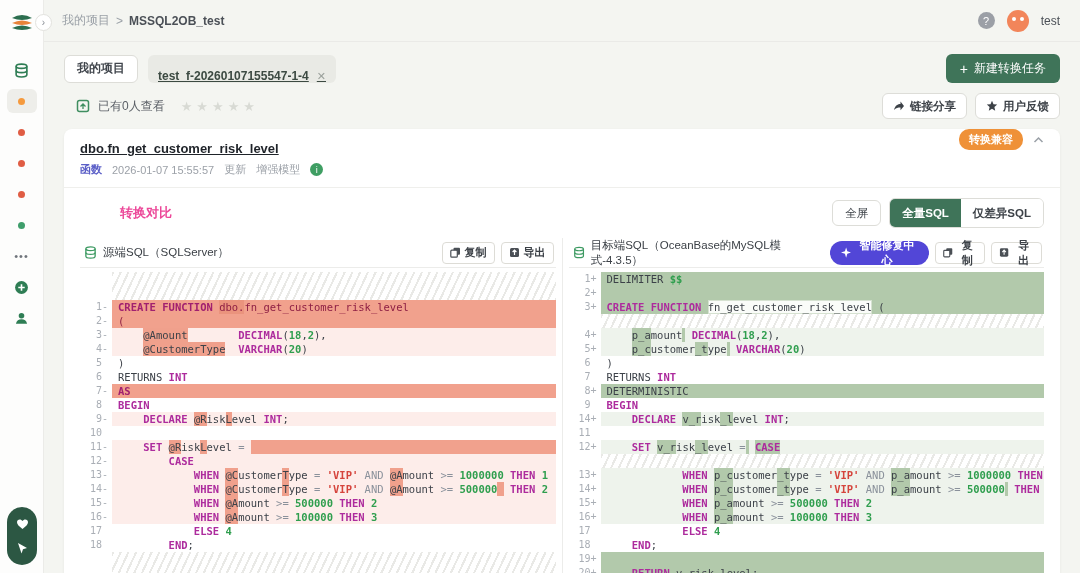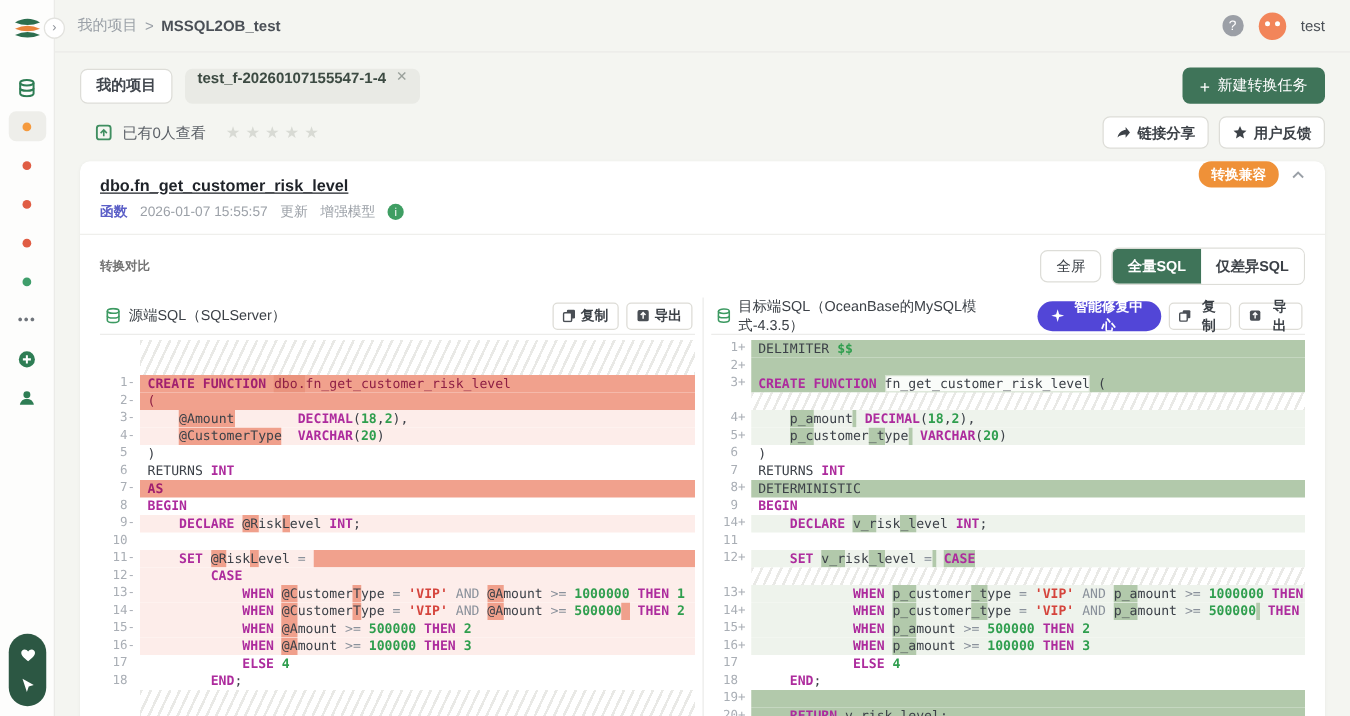--- a/index.html
+++ b/index.html
@@ -27,21 +27,21 @@
   .top-right { display:flex; align-items:center; gap:12px; }
   .help { width:17px; height:17px; border-radius:50%; background:#9b9fa6; color:#fff; font-size:11px; display:flex; align-items:center; justify-content:center; cursor:pointer; }
   .avatar { width:22px; height:22px; border-radius:50%; background:#f2855a; position:relative; overflow:hidden; cursor:pointer; }
   .avatar:before { content:""; position:absolute; left:5px; top:7px; width:4px; height:4px; border-radius:50%; background:#fff; }
   .avatar:after { content:""; position:absolute; right:5px; top:7px; width:4px; height:4px; border-radius:50%; background:#fff; }
   .username { font-size:12px; color:#4b5057; }
 
   .taskrow { display:flex; align-items:center; justify-content:space-between; padding:12px 20px 8px; }
   .taskrow-left { display:flex; align-items:center; gap:10px; }
   .task-label-btn { background:#fff; border:1px solid #ddddd8; border-radius:6px; height:28px; padding:0 12px; font-size:12px; color:#41464d; font-weight:bold; cursor:pointer; }
-  .task-tab { background:#e9eae5; border-radius:6px; height:28px; padding:0 10px; font-size:12px; color:#3c4a42; font-weight:bold; display:flex; align-items:flex-start; gap:8px; cursor:pointer; }
+  .task-tab { background:#e9eae5; border-radius:6px; height:28px; padding:0 10px; font-size:12px; color:#3c4a42; font-weight:bold; display:flex; align-items:flex-end; gap:8px; cursor:pointer;text-decoration:underline; }
   .tab-close { color:#9aa09b; font-size:11px; cursor:pointer; }
   .btn-primary { background:#3f7459; color:#fff; border:none; border-radius:6px; height:29px; padding:0 14px; font-size:12px; display:flex; align-items:center; gap:6px; cursor:pointer; }
   .btn-primary .plus { font-size:14px; line-height:1; }
 
   .viewrow { display:flex; align-items:center; justify-content:space-between; padding:2px 20px 10px; }
   .viewrow-left { display:flex; align-items:center; gap:8px; font-size:12px; color:#5a5f66;padding-left:12px; }
   .stars { display:flex; gap:4px; margin-left:8px; }
   .stars span { color:#d8dad4; font-size:13px; cursor:pointer; }
   .viewrow-right { display:flex; gap:8px; }
   .btn-light { background:#fff; border:1px solid #ddddd8; border-radius:6px; height:26px; padding:0 10px; font-size:11.5px; color:#3c4147; font-weight:bold; display:flex; align-items:center; gap:5px; cursor:pointer; }
@@ -51,21 +51,21 @@
   .card-title { font-size:13px; font-weight:bold; color:#1f2329;text-decoration:underline; }
   .card-meta { margin-top:6px; display:flex; align-items:center; gap:10px; font-size:11px; color:#9ca1a8; }
   .tag-type { color:#5b5fc7; font-weight:bold; }
   .info-dot { width:13px; height:13px; border-radius:50%; background:#3f9e63; color:#fff; font-size:9px; display:flex; align-items:center; justify-content:center; cursor:pointer; }
   .card-head-right { position:absolute; top:0; right:16px; display:flex; align-items:center; gap:10px; }
   .badge-orange { background:#ef9138; color:#fff; font-size:11px; border-radius:10px; padding:3px 10px; font-weight:bold; }
   .chev-up { color:#9aa0a7; cursor:pointer; display:flex; }
   .card-divider { border-bottom:1px solid #efefec; margin:10px -16px 0; }
 
   .sectionrow { display:flex; align-items:center; justify-content:space-between; margin-top:10px; }
-  .section-title { font-size:10px; font-weight:bold; color:#737373; }
+  .section-title { font-size:13px; font-weight:bold; color:#ec4899;margin-left:40px; }
   .sec-btns { display:flex; align-items:center; gap:8px; }
   .btn-plain { background:#fff; border:1px solid #ddddd8; border-radius:6px; height:26px; padding:0 12px; font-size:11.5px; color:#3c4147; cursor:pointer; }
   .segmented { display:flex; border:1px solid #ddddd8; border-radius:6px; overflow:hidden; }
   .segmented button { height:28px; padding:0 12px; font-size:11.5px; border:none; cursor:pointer; }
   .seg-active { background:#3f7459; color:#fff; font-weight:bold; }
   .seg-idle { background:#fff; color:#3c4147; font-weight:bold; }
 
   
   .diff { display:flex; margin-top:10px; }
   .panel { flex:1; min-width:0; position:relative; }

